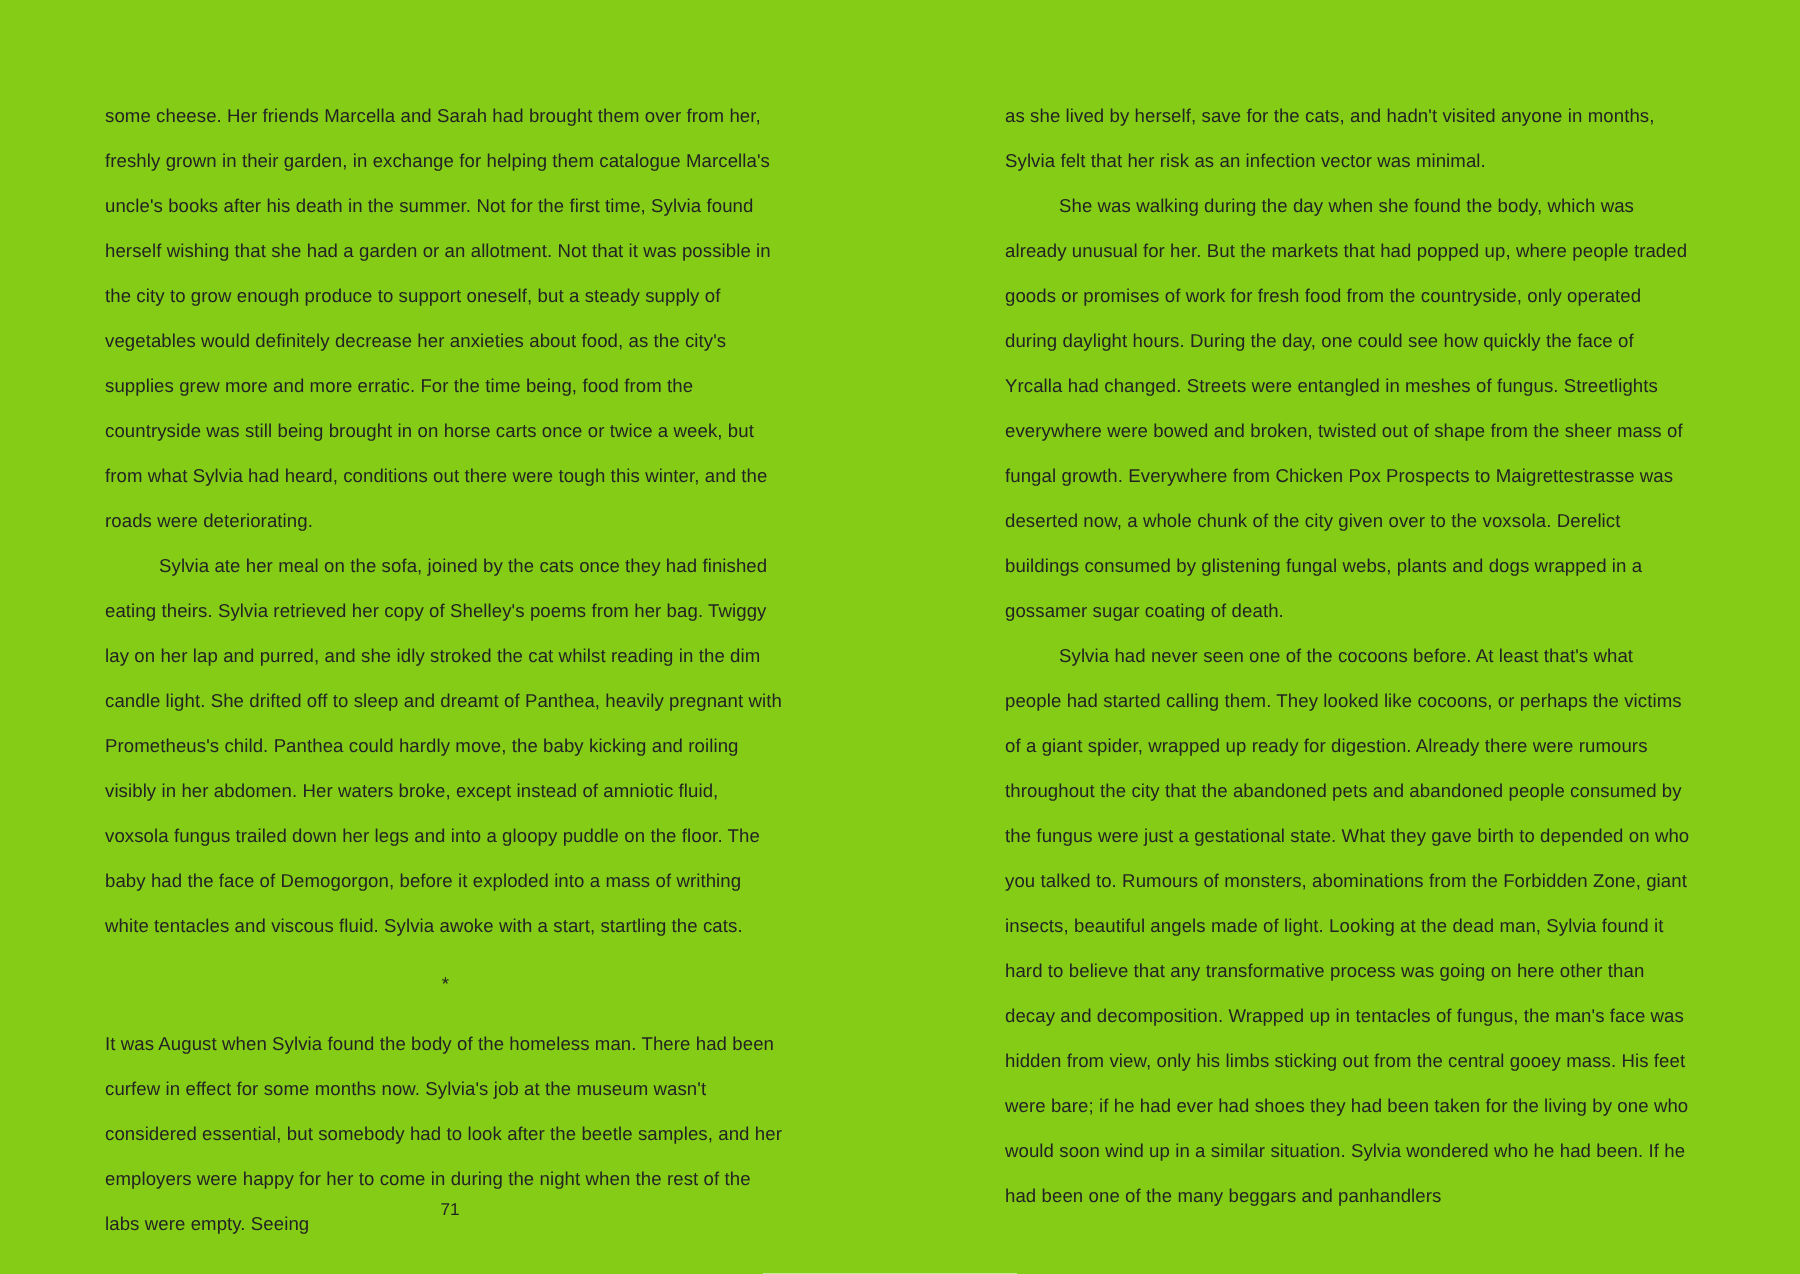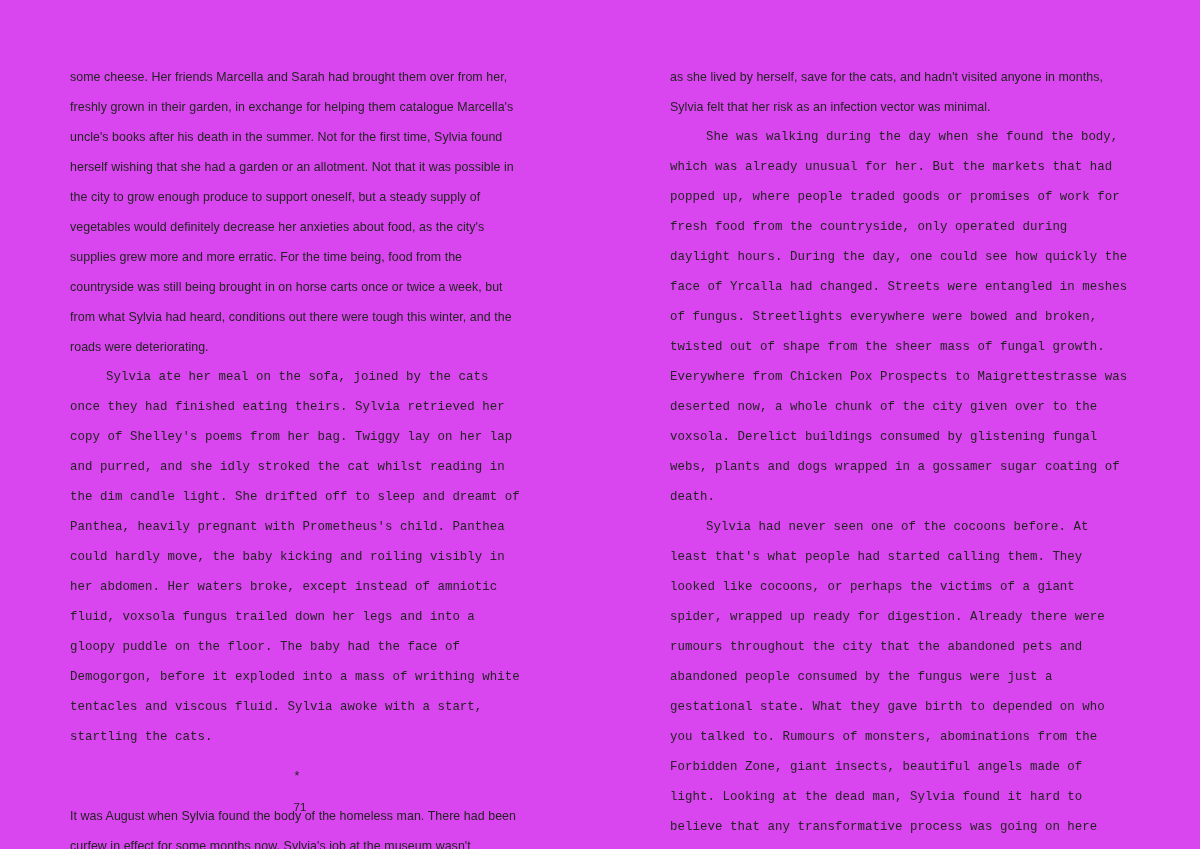--- a/index.html
+++ b/index.html
@@ -18,41 +18,40 @@
     display: flex;
     width: 1200px;
     height: 849px;
     box-sizing: border-box;
   }
   .page {
     position: relative;
     width: 600px;
     height: 849px;
     box-sizing: border-box;
-    background: #d946ef;
+    background: #84cc16;
   }
   .page-left {
     padding: 62px 76px 0 70px;
   }
   .page-right {
     padding: 62px 72px 2px 70px;
   }
   .textblock {
     font-size: 12.4px;
     line-height: 30px;
     color: #232323;
     letter-spacing: 0.005em;
   }
   .textblock p {
     margin: 0;
     text-align: left;
   }
   .textblock p.indent {
     text-indent: 36px;
-    font-family: Liberation Mono, monospace;
   }
   .divider {
     text-align: center;
     line-height: 30px;
     font-size: 12.4px;
     color: #232323;
     margin: 9px 0 10px 0;
     letter-spacing: 0.005em;
   }
   .folio {

